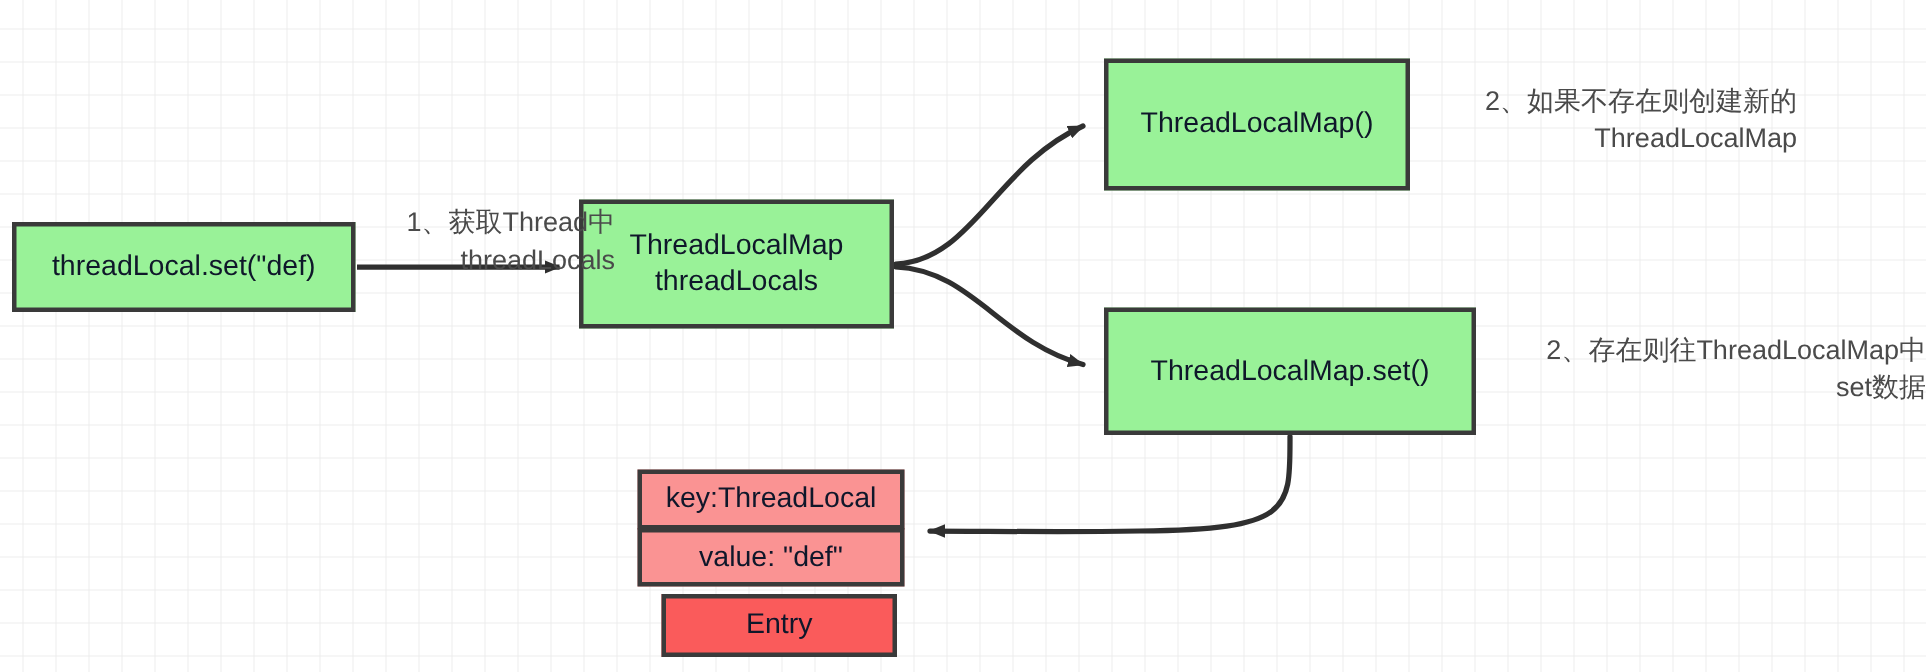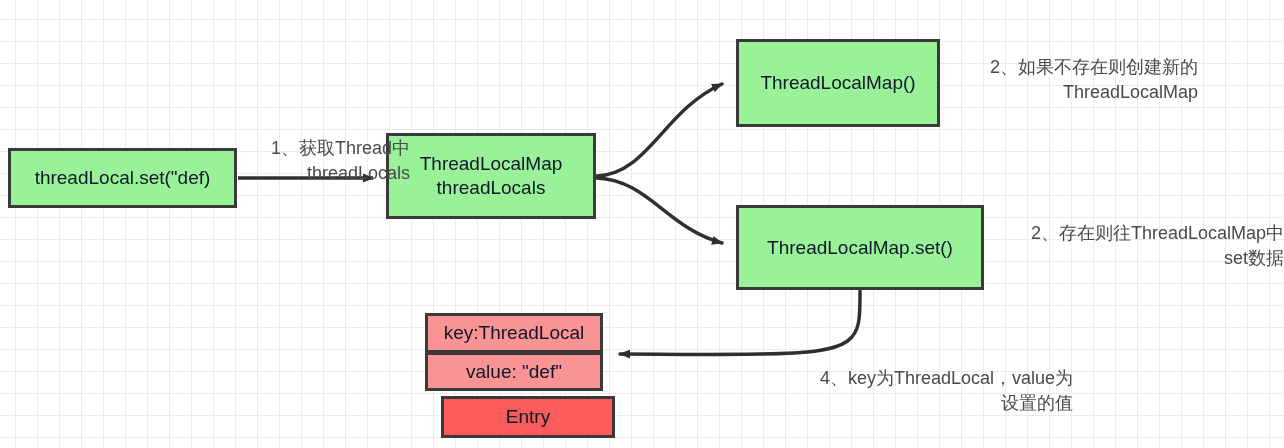--- a/index.html
+++ b/index.html
@@ -57,21 +57,21 @@
     z-index: 3;
   }
 
   
   #node-threadlocal-set { left: 8px;   top: 148px; width: 229px; height: 60px; }
   #node-threadlocals    { left: 386px; top: 133px; width: 210px; height: 86px; }
   #node-map-ctor        { left: 736px; top: 39px;  width: 204px; height: 88px; }
   #node-map-set         { left: 736px; top: 205px; width: 248px; height: 85px; }
   #node-entry-key       { left: 425px; top: 313px; width: 178px; height: 40px; }
   #node-entry-value     { left: 425px; top: 352px; width: 178px; height: 39px; }
-  #node-entry-title     { left: 441px; top: 396px; width: 174px; height: 42px; }
+  #node-entry-title     { left: 441px; top: 396px; width: 157px; height: 42px; }
 
   
   #label-step1 { left: 215px;  top: 92px;  width: 195px; margin-top: 44px; }
   #label-step2 { left: 948px;  top: 55px;  width: 250px; }
   #label-step3 { left: 988px;  top: 221px; width: 296px; }
   #label-step4 { left: 768px;  top: 366px; width: 305px; }
 </style>
 </head>
 <body>
 
@@ -118,16 +118,14 @@
 
   <div class="label" id="label-step1">1、获取Thread中
 threadLocals</div>
 
   <div class="label" id="label-step2">2、如果不存在则创建新的
 ThreadLocalMap</div>
 
   <div class="label" id="label-step3">2、存在则往ThreadLocalMap中
 set数据</div>
 
-  <div class="label" id="label-step4">4、key为ThreadLocal，value为
-设置的值</div>
 
 </div>
 
 </body></html>

